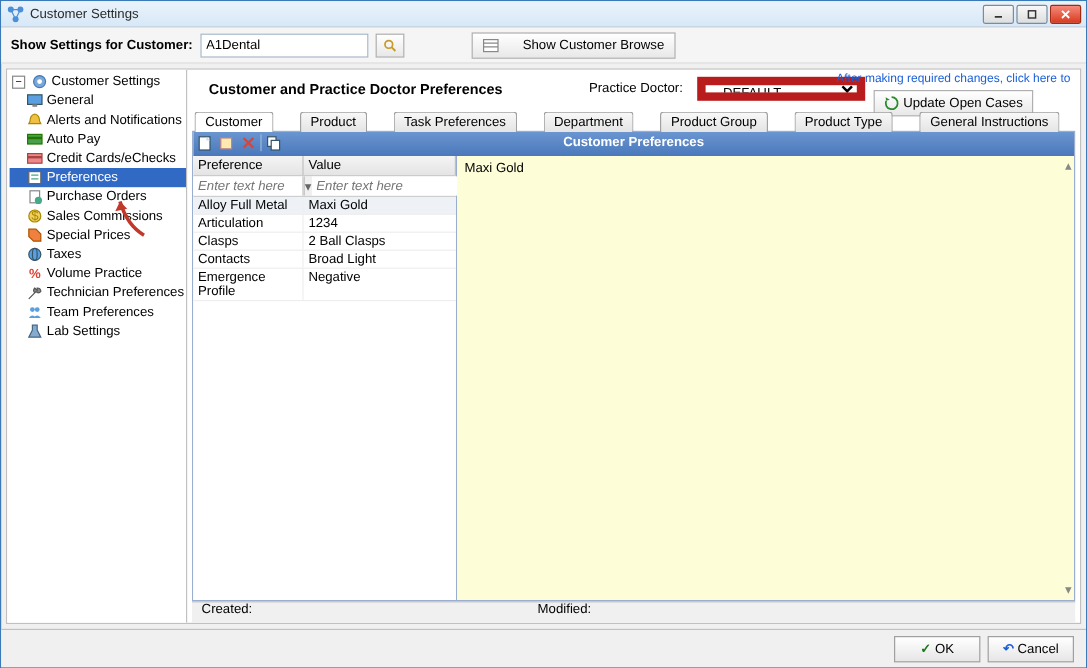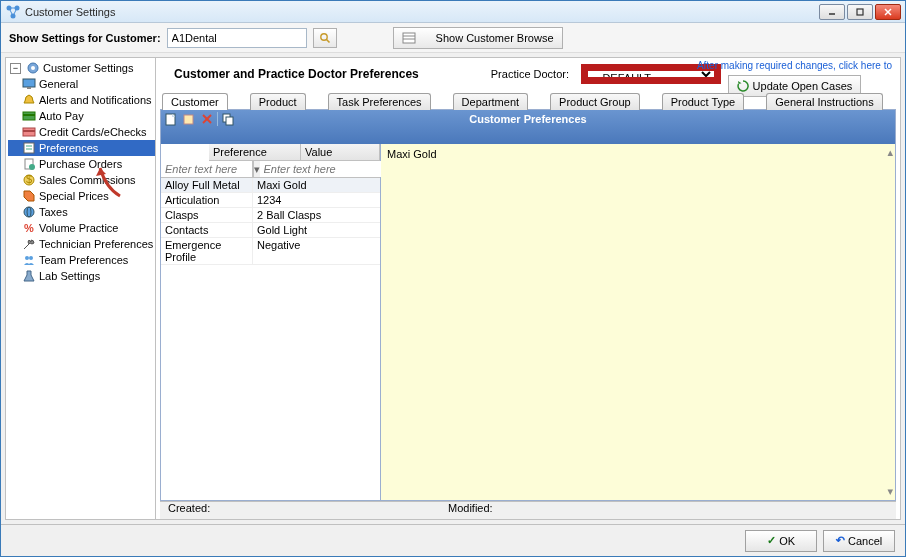--- a/index.html
+++ b/index.html
@@ -41,27 +41,27 @@
 .content-header select { width: 140px; height: 20px; border:7px solid #b91c1c; background:#fff; }
 .header-right { position:absolute; right:8px; top:2px; text-align:center; }
 .header-right .hint { color:#1a5fd6; font-size:10px; }
 .header-right .update-btn { margin-top:4px; height:22px; border:1px solid #b0b0b0; background:linear-gradient(#fff,#e8e8e8); padding:0 8px; cursor:pointer; display:inline-flex; align-items:center; gap:4px; }
 
 .tabs { display:flex; padding: 6px 0 0 6px; gap: 20px; }
 .tab { border:1px solid #a0a0a0; border-bottom:none; padding:2px 8px; margin-right:2px; background:linear-gradient(#f8f8f8,#e4e4e4); cursor:pointer; border-radius:3px 3px 0 0; position:relative; top:1px; }
 .tab.active { background:#fff; z-index:2; }
 
 .tab-content { flex:1; border:1px solid #9aaed0; margin:0 4px 0 4px; display:flex; flex-direction:column; overflow:hidden; }
-.blue-hdr { background: linear-gradient(#6a95d0,#4a78bb); color:#fff; font-weight:bold; text-align:center; height:34px; line-height:18px; position:relative; }
+.blue-hdr { background: linear-gradient(#6a95d0,#4a78bb); color:#fff; font-weight:bold; text-align:center; height:20px; line-height:18px; position:relative; }
 .blue-hdr .toolbar-icons { position:absolute; left:2px; top:1px; display:flex; gap:2px; align-items:center; }
 .blue-hdr .toolbar-icons span { width:16px; height:16px; display:inline-flex; align-items:center; justify-content:center; cursor:pointer; }
 
 .pref-body { flex:1; display:flex; overflow:hidden; }
 .pref-table { width: 220px; border-right:1px solid #9aaed0; display:flex; flex-direction:column; background:#fff; }
-.pref-table .cols { display:flex; background:linear-gradient(#f4f4f4,#e4e4e4); border-bottom:1px solid #c0c0c0;margin-left:48px; }
+.pref-table .cols { display:flex; background:linear-gradient(#f4f4f4,#e4e4e4); border-bottom:1px solid #c0c0c0; }
 .pref-table .cols div { padding:2px 4px; border-right:1px solid #c0c0c0; }
 .pref-table .cols .c1 { width: 92px; }
 .pref-table .cols .c2 { flex:1; }
 .pref-table .filters { display:flex; border-bottom:1px solid #c0c0c0; }
 .pref-table .filters input { border:none; padding:2px 4px; font-style:italic; color:#888; background:#fff; }
 .pref-table .filters .f1 { width:92px; border-right:1px solid #c0c0c0; }
 .pref-table .filters .f2 { flex:1; }
 .pref-table .filters .ficon { width:14px; background:#f0f0f0; border-left:1px solid #c0c0c0; display:flex;align-items:center;justify-content:center; color:#666; cursor:pointer; }
 .pref-rows { flex:1; overflow-y:auto; }
 .pref-row { display:flex; border-bottom:1px solid #eee; cursor:pointer; }
@@ -362,21 +362,21 @@
                   <div class="pref-row">
                     <div class="r1">Articulation</div>
                     <div class="r2">1234</div>
                   </div>
                   <div class="pref-row">
                     <div class="r1">Clasps</div>
                     <div class="r2">2 Ball Clasps</div>
                   </div>
                   <div class="pref-row">
                     <div class="r1">Contacts</div>
-                    <div class="r2">Gold Light</div>
+                    <div class="r2">Broad Light</div>
                   </div>
                   <div class="pref-row">
                     <div class="r1">Emergence Profile</div>
                     <div class="r2">Negative</div>
                   </div>
                 </div>
             </div>
             <div class="detail-pane">
               <span>Maxi Gold</span>
               <span class="scroll-up">▴</span>

